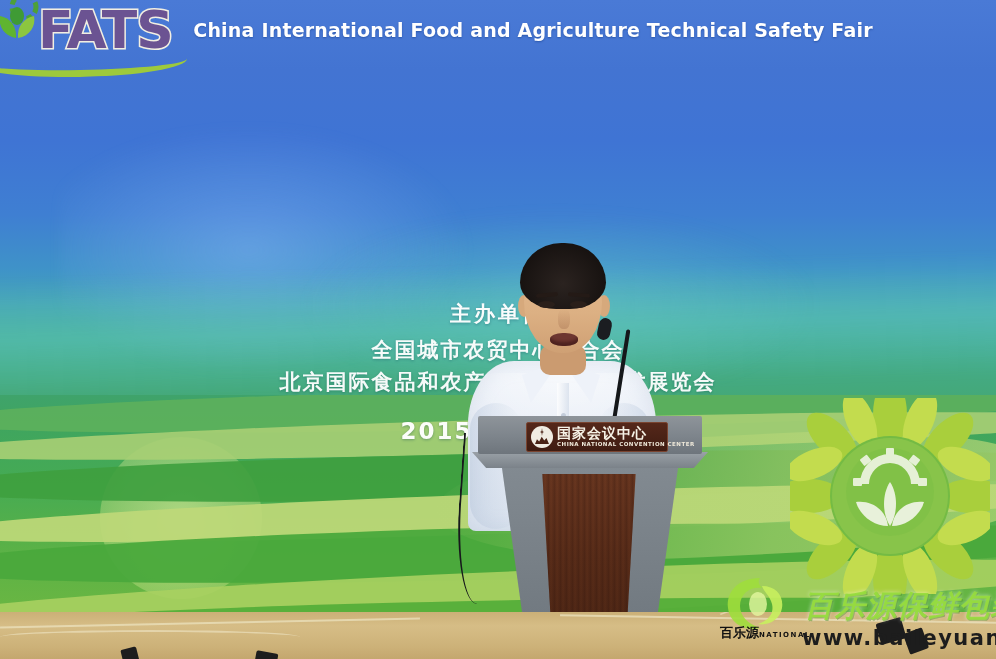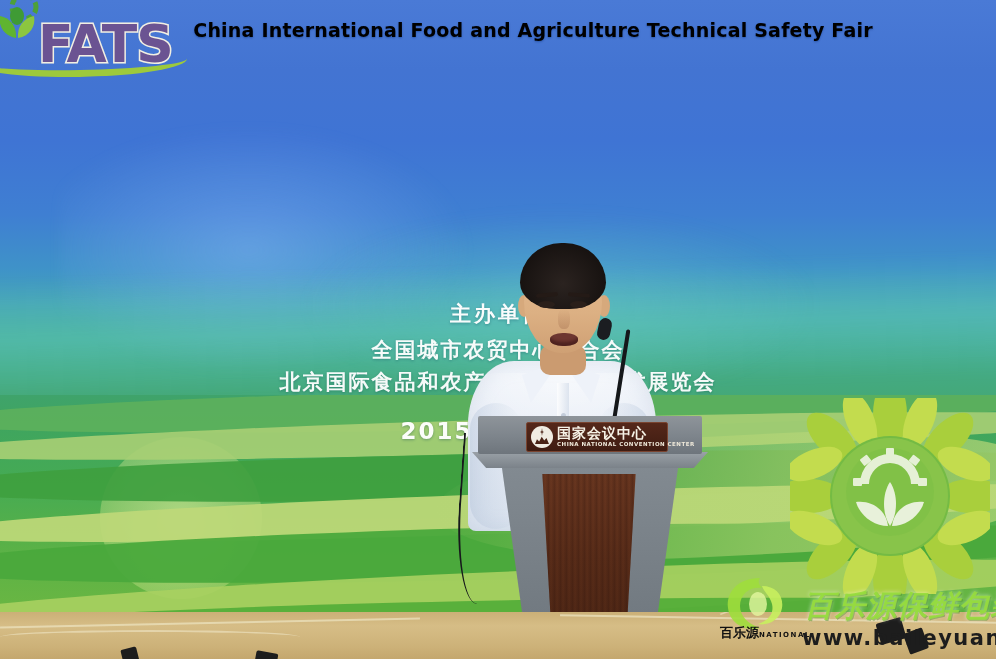--- a/index.html
+++ b/index.html
@@ -96,21 +96,21 @@
   .tp4{left:906px;top:18px;width:20px;height:22px;transform:rotate(-20deg);}
   .cable-floor{
     position:absolute;left:0;top:18px;width:300px;height:12px;
     border-top:2px solid rgba(230,215,175,.9);
     border-radius:50%;
   }
 
   
   .fats{position:absolute;left:0;top:-2px;width:178px;height:72px;}
   .fats-word{
-    position:absolute;left:38px;top:16px;
+    position:absolute;left:38px;top:2px;
     font-size:52px;font-weight:bold;letter-spacing:-1px;
     font-family:"DejaVu Sans",sans-serif;
     color:#6b5392;
     -webkit-text-stroke:3px #f2efe2;
     paint-order:stroke fill;
   }
   .fats-swoosh{
     position:absolute;left:-28px;top:46px;width:215px;height:26px;
     border-bottom:7px solid #9dc93c;
     border-radius:50%;
@@ -122,21 +122,21 @@
   .hdr{position:absolute;left:188px;top:14px;width:690px;text-align:center;}
   .hdr-cn{
     font-family:"DejaVu Sans",sans-serif;
     font-size:31px;font-weight:bold;color:#ffffff;letter-spacing:1.5px;
     line-height:1.05;
     text-shadow:0 1px 2px rgba(0,40,110,.45);
     white-space:nowrap;
   }
   .hdr-en{
     font-family:"DejaVu Sans",sans-serif;
-    font-size:19px;font-weight:bold;color:#000000;letter-spacing:.2px;
+    font-size:19px;font-weight:bold;color:#ffffff;letter-spacing:.2px;
     margin-top:5px;
     text-shadow:0 1px 2px rgba(0,40,110,.4);
     white-space:nowrap;
   }
 
   
   .cawa{position:absolute;left:878px;top:38px;width:106px;height:84px;}
   .cawa-bar{
     position:absolute;left:6px;top:62px;width:94px;height:16px;
     background:#93992f;border-radius:2px;

